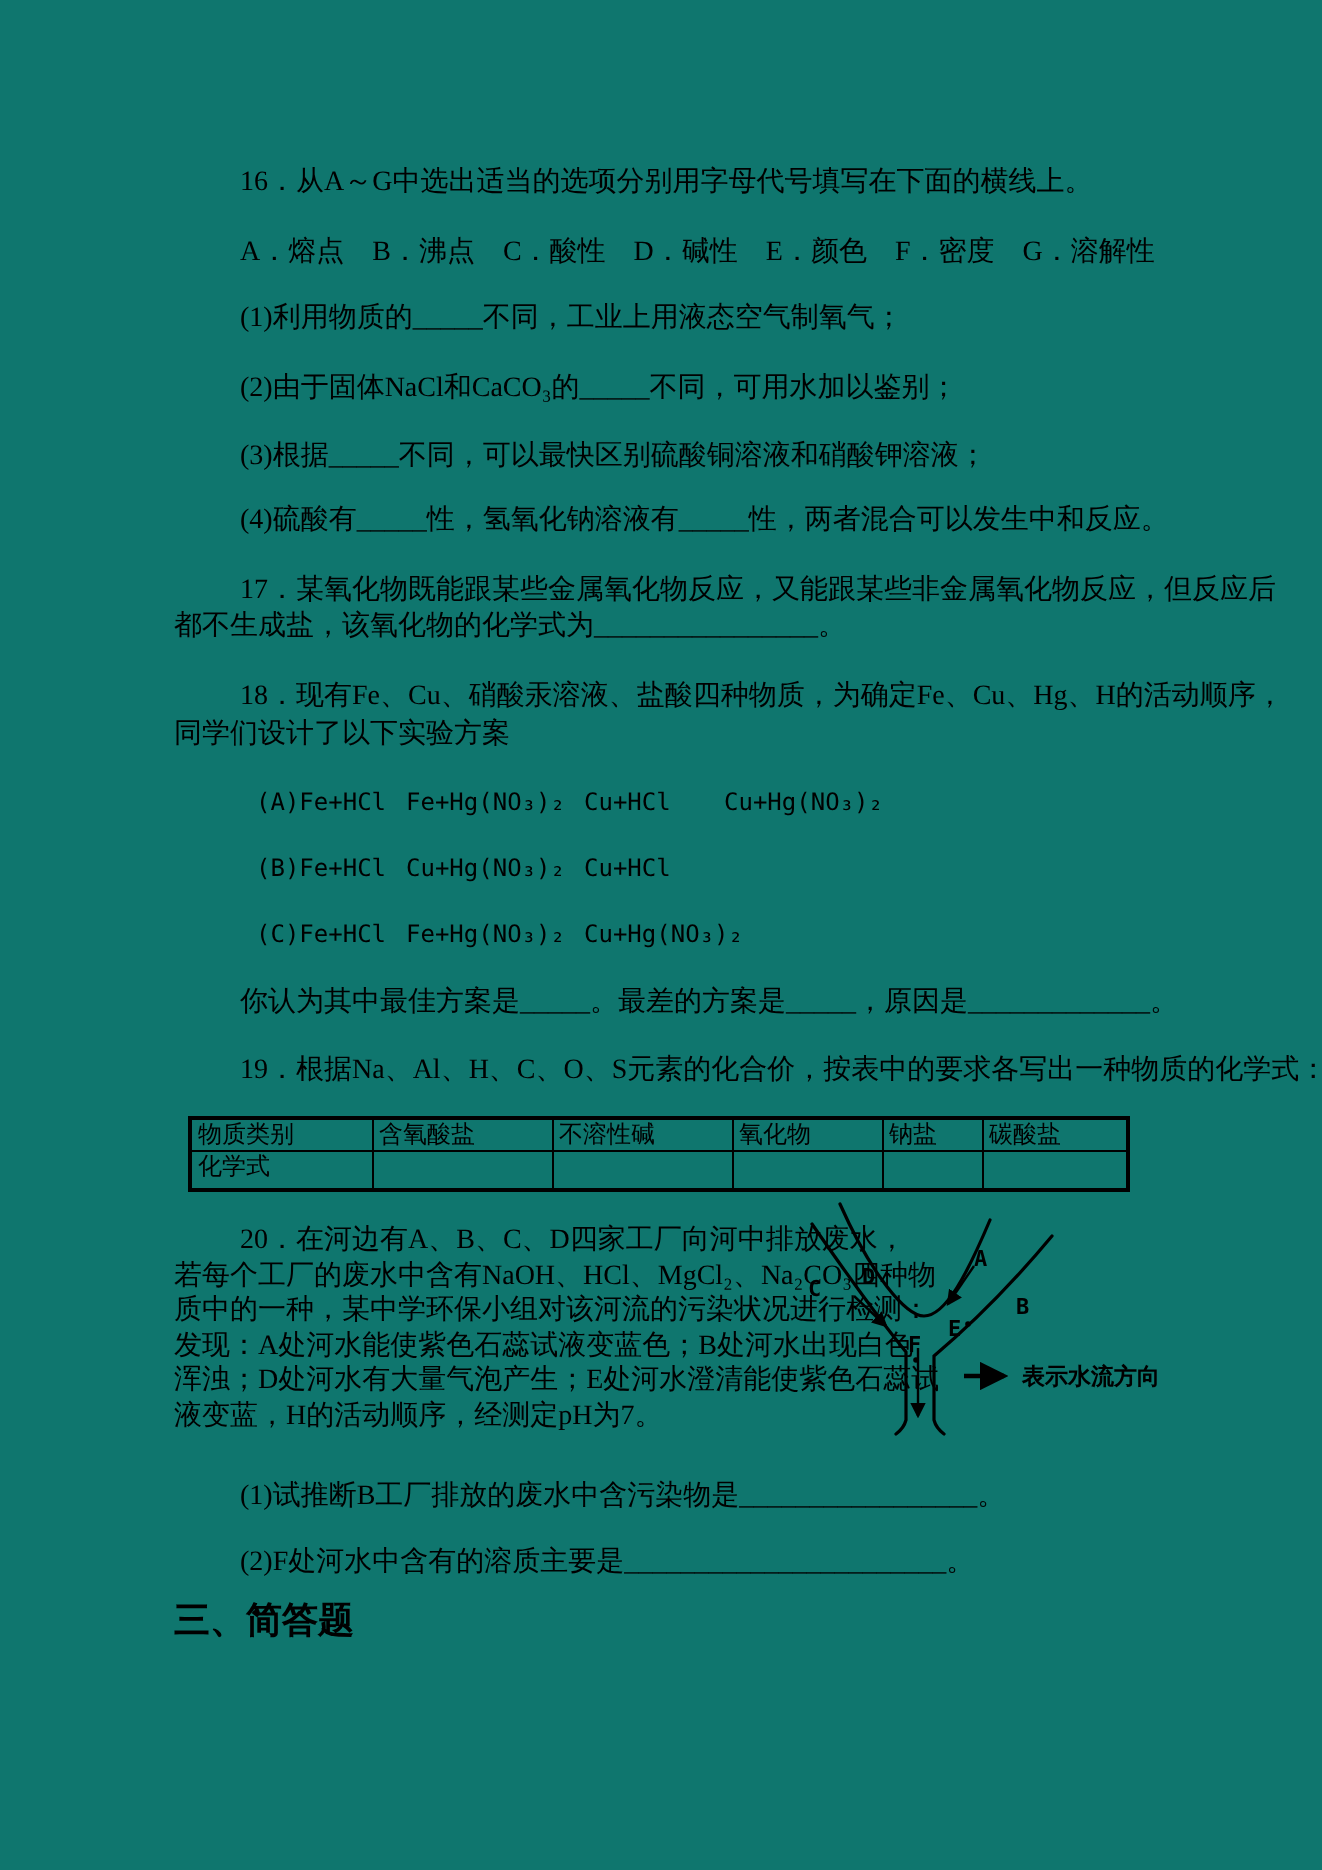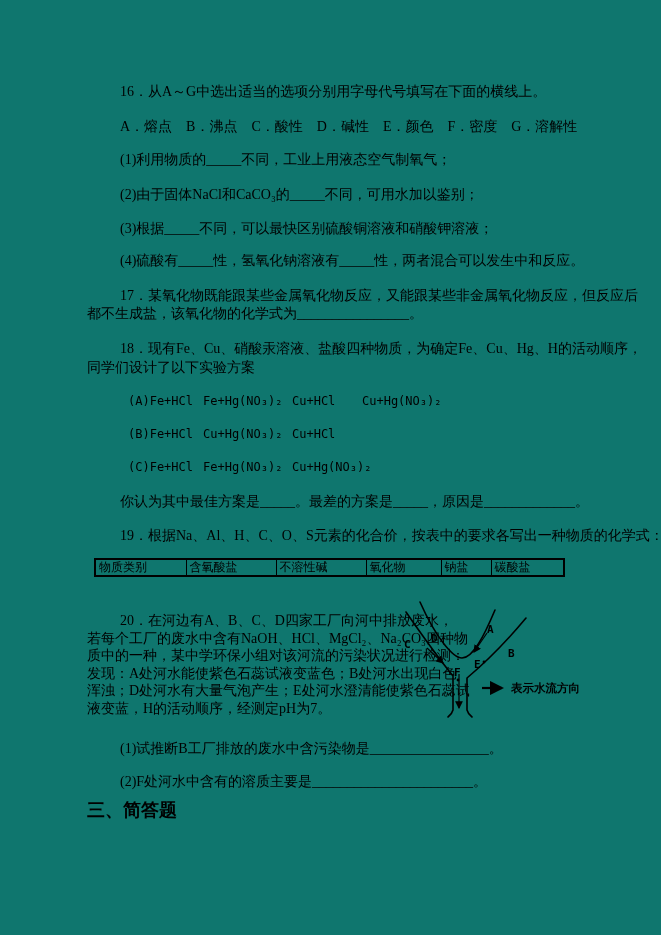--- a/index.html
+++ b/index.html
@@ -83,20 +83,28 @@
     </colgroup>
     <tbody>
         <tr class="hdr">
       <td>物质类别</td>
       <td>含氧酸盐</td>
       <td>不溶性碱</td>
       <td>氧化物</td>
       <td>钠盐</td>
       <td>碳酸盐</td>
     </tr>
+    <tr class="ans">
+      <td>化学式</td>
+      <td></td>
+      <td></td>
+      <td></td>
+      <td></td>
+      <td></td>
+    </tr>
   </tbody>
     </table>
 
   <div class="line indent" style="top:613px">20．在河边有A、B、C、D四家工厂向河中排放废水，</div>
   <div class="line cont" style="top:648px">质中的一种，某中学环保小组对该河流的污染状况进行检测：</div>
   <div class="line cont" style="top:631px">若每个工厂的废水中含有NaOH、HCl、MgCl₂、Na₂CO₃四种物</div>
   <div class="line cont" style="top:683px">浑浊；D处河水有大量气泡产生；E处河水澄清能使紫色石蕊试</div>
   <div class="line cont" style="top:666px">发现：A处河水能使紫色石蕊试液变蓝色；B处河水出现白色</div>
   <div class="line cont" style="top:701px">液变蓝，H的活动顺序，经测定pH为7。</div>
 

